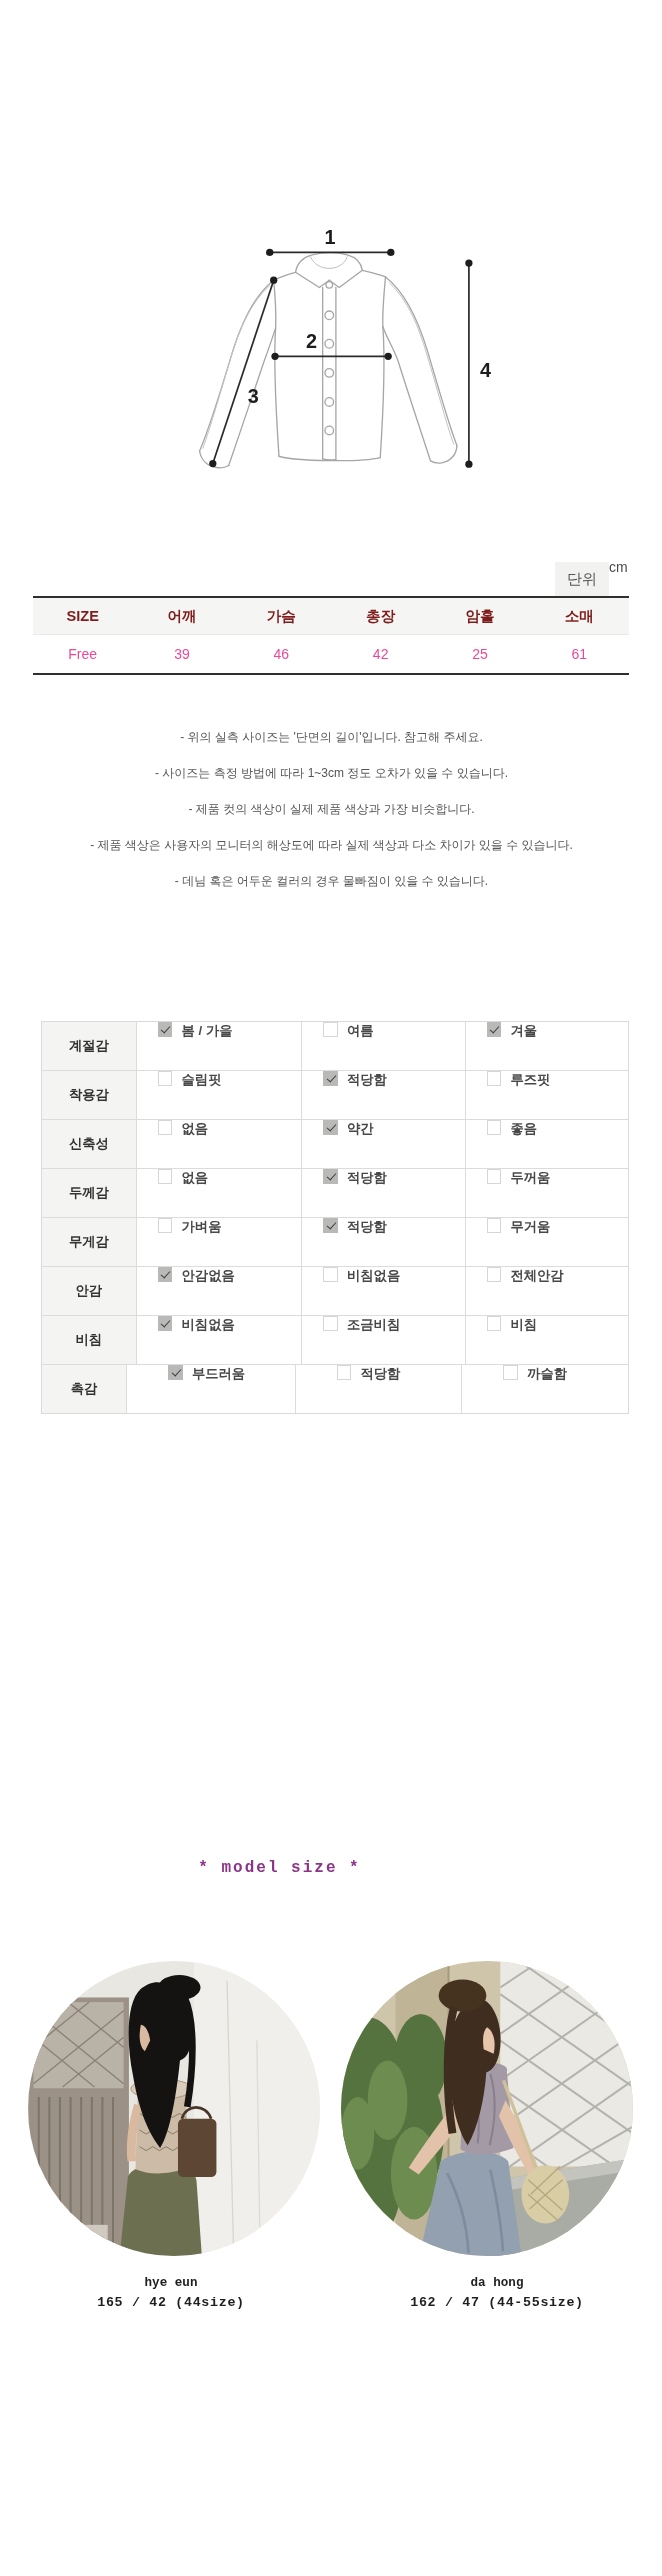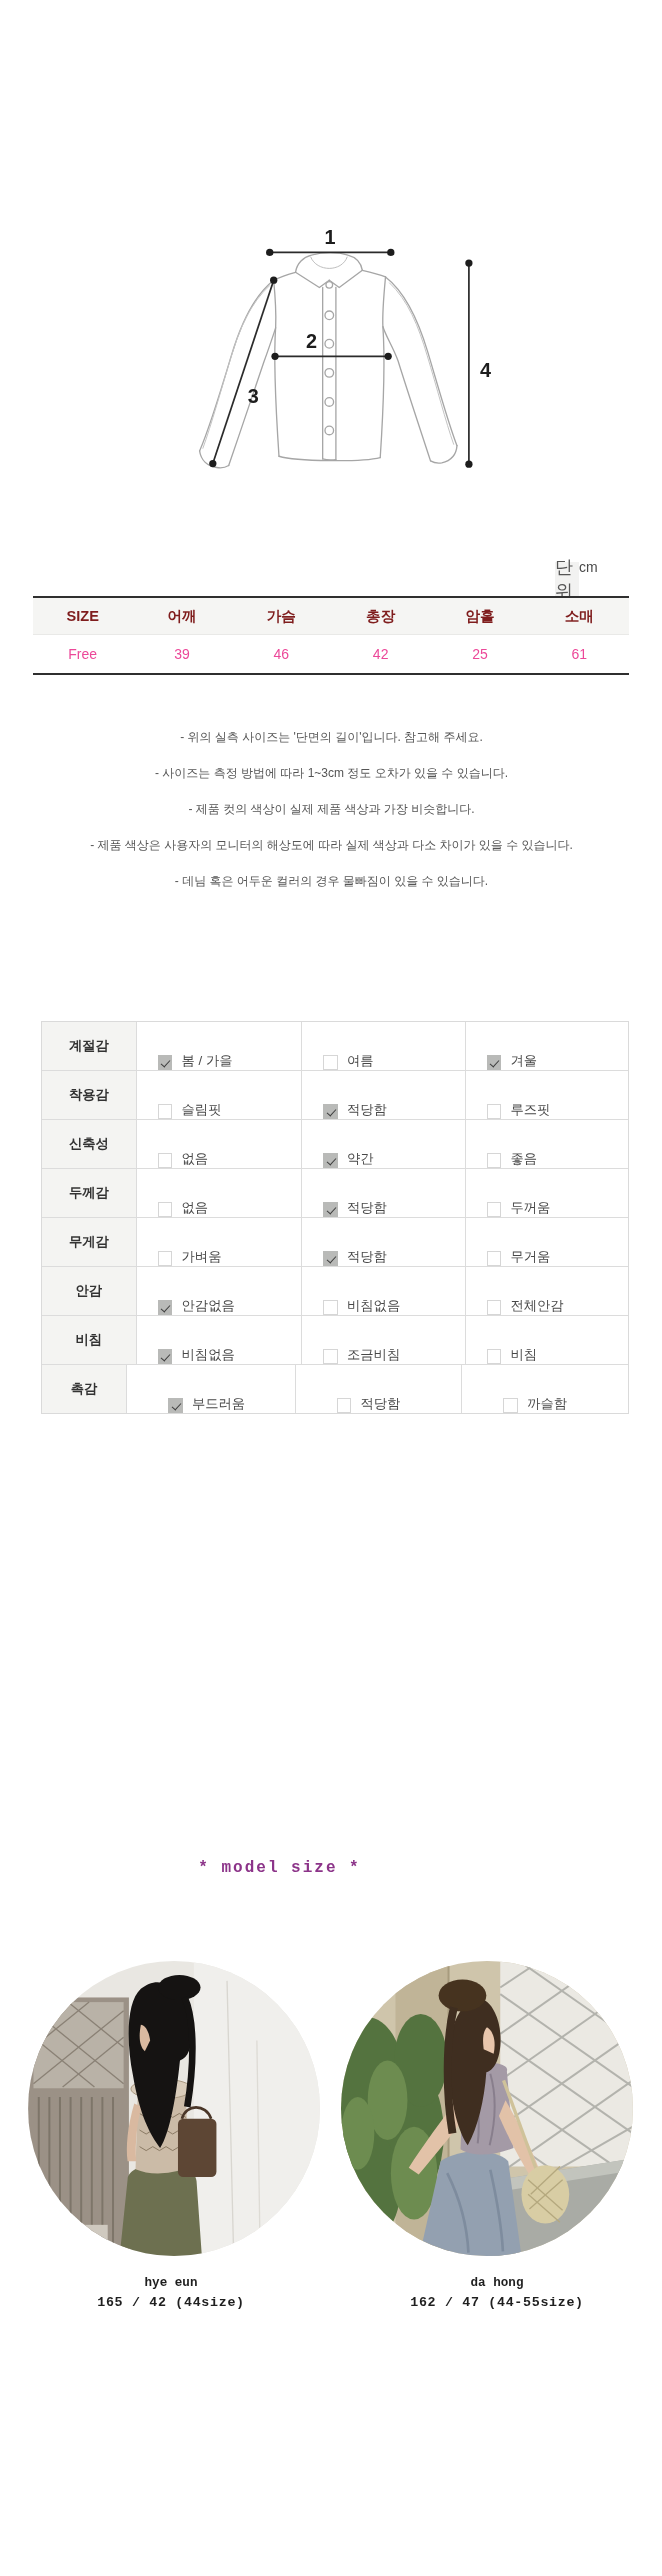--- a/index.html
+++ b/index.html
@@ -4,21 +4,21 @@
 <style>
   html,body{margin:0;padding:0;background:#ffffff;}
   body{font-family:"Liberation Sans", sans-serif;}
   .page{position:relative;width:663px;height:2576px;background:#fff;overflow:hidden;}
 
   
   .diagram{position:absolute;left:179px;top:222px;width:331px;height:311px;}
 
   
   .unit-wrap{position:absolute;left:555px;top:550px;height:34px;display:flex;align-items:center;}
-  .unit-box{width:24px;height:34px;background:#f2f2f1;color:#555;font-size:18px;
+  .unit-box{width:54px;height:34px;background:#f2f2f1;color:#555;font-size:15px;
             display:flex;align-items:center;justify-content:center;margin-top:24px;}
   .unit-cm{width:41px;text-align:left;color:#4a4a4a;font-size:14px;}
 
   
   .size-table{position:absolute;left:33px;top:596px;width:596px;
               border-top:2px solid #2f2f2f;border-bottom:2px solid #2f2f2f;}
   .size-row{display:flex;}
   .size-row.head{height:36px;background:#f5f5f3;border-bottom:0.7px solid #e9e9e7;}
   .size-row.data{height:38px;background:#fff;}
   .size-cell{flex:1 1 0;display:flex;align-items:center;justify-content:center;}
@@ -30,21 +30,21 @@
   .note-line{height:36px;display:flex;align-items:center;justify-content:center;
              font-size:12px;color:#555;}
 
   
   .attr-table{position:absolute;left:41px;top:1021px;width:588px;
               border:0.7px solid #dadada;box-sizing:border-box;}
   .attr-row{display:flex;height:48px;border-bottom:0.7px solid #dcdcdc;}
   .attr-row:last-child{border-bottom:none;gap:20px;}
   .attr-label{width:95px;background:#f4f4f2;display:flex;align-items:center;justify-content:center;
               font-weight:bold;font-size:13.3px;color:#333;border-right:0.7px solid #dcdcdc;box-sizing:border-box;}
-  .attr-cell{display:flex;align-items:flex-end;border-right:0.7px solid #dcdcdc;box-sizing:border-box;}
+  .attr-cell{display:flex;align-items:flex-start;border-right:0.7px solid #dcdcdc;box-sizing:border-box;font-weight:bold;}
   .attr-cell.c1{width:166px;}
   .attr-cell.c2{width:164px;}
   .attr-cell.c3{width:163px;border-right:none;}
   .cb{width:14.6px;height:14.6px;margin-left:21px;box-sizing:border-box;background:#fff;
       border:0.7px solid #d6d6d6;position:relative;flex:0 0 auto;}
   .cb.checked{background:#b9bab8;border-color:#b9bab8;}
   .cb .tick{display:none;}
   .cb.checked .tick{display:block;position:absolute;left:2.7px;top:3.3px;width:8px;height:4px;
       border-left:1.7px solid #3e3e3e;border-bottom:1.7px solid #3e3e3e;transform:rotate(-48deg);}
   .attr-opt-text{margin-left:9.3px;font-size:13.3px;color:#484848;}

